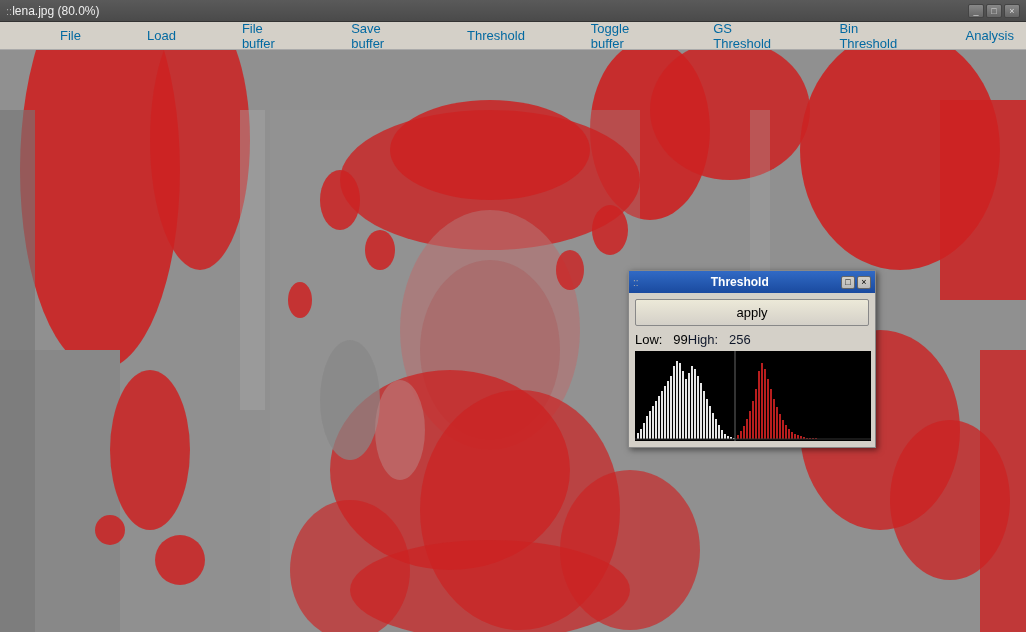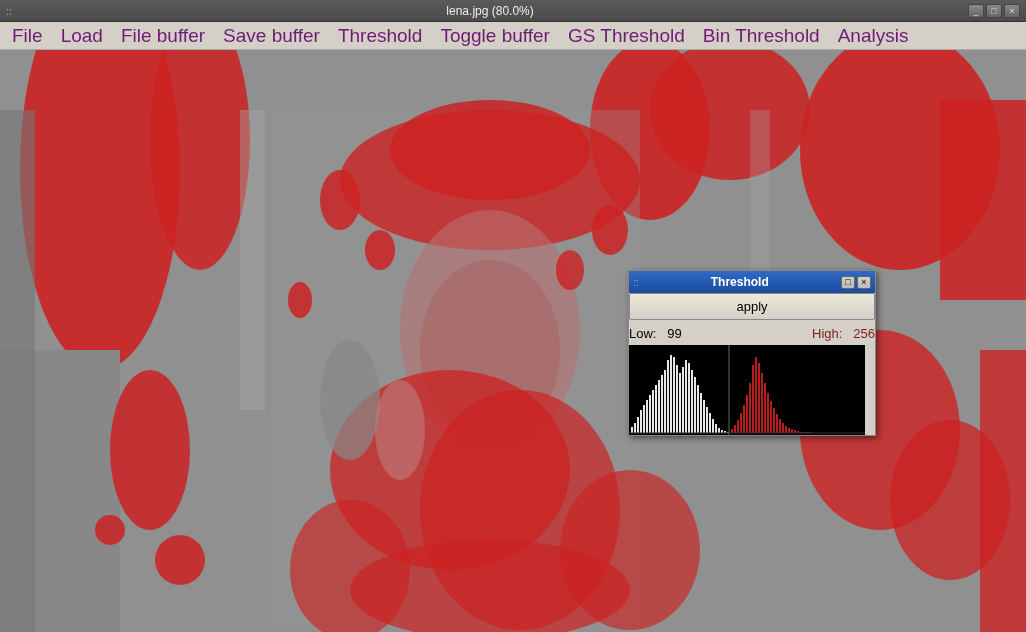--- a/index.html
+++ b/index.html
@@ -18,21 +18,20 @@
     }
     #title-bar .drag-icon {
       color: #aaa;
       font-size: 11px;
       cursor: move;
     }
     #title-bar .title {
       color: #eee;
       font-size: 12px;
       flex: 1;
-      text-align: center;
     }
     #title-bar .win-controls {
       display: flex;
       gap: 2px;
     }
     #title-bar .win-btn {
       width: 16px;
       height: 14px;
       background: linear-gradient(to bottom, #888, #666);
       border: 1px solid #444;
@@ -52,23 +51,24 @@
       background: #d4d0c8;
       display: flex;
       align-items: center;
       padding: 0 4px;
       border-bottom: 1px solid #aaa;
       gap: 2px;
     }
     .menu-item {
       padding: 3px 8px;
       cursor: pointer;
-      color: #701a75;
-      font-size: 19px;
+      color: #0369a1;
+      font-size: 13px;
       border-radius: 2px;
+      margin-left: 48px;
     }
 
     
     #canvas-area {
       width: 1026px;
       height: 582px;
       position: relative;
       overflow: hidden;
     }
 
@@ -113,46 +113,47 @@
       border: 1px solid #666;
       border-radius: 2px;
       cursor: pointer;
       display: flex;
       align-items: center;
       justify-content: center;
       font-size: 9px;
       color: #000;
     }
     #dialog-body {
+      padding: 6px;
       border-radius: 22px;
     }
     #dialog-buttons {
       display: flex;
       gap: 4px;
       margin-bottom: 6px;
     }
     .dialog-action-btn {
       flex: 1;
       padding: 5px 10px;
       background: linear-gradient(to bottom, #ece9d8, #d4d0c8);
       border: 1px solid #888;
       border-radius: 2px;
       cursor: pointer;
       font-size: 13px;
       text-align: center;
     }
     #threshold-values {
       display: flex;
-      justify-content: space-between;
+      justify-content: flex-start;
       margin-bottom: 4px;
       font-size: 13px;
       color: #000;
     }
     #threshold-values .low-val { color: #000; }
-    #threshold-values .high-val { color: #7f1d1d; }
+    #threshold-values .high-val { color: #0f172a; }
 
     
     #histogram-area {
       width: 236px;
       height: 90px;
       background: #000;
       position: relative;
       overflow: hidden;
     }
 

